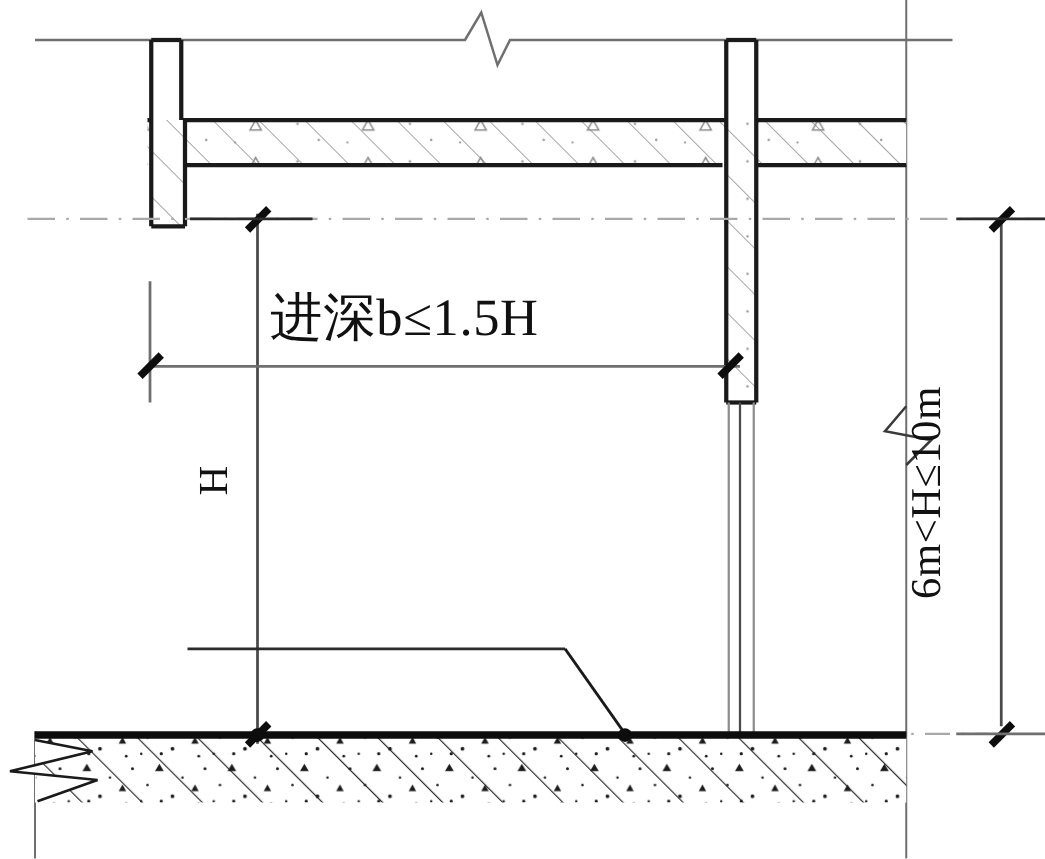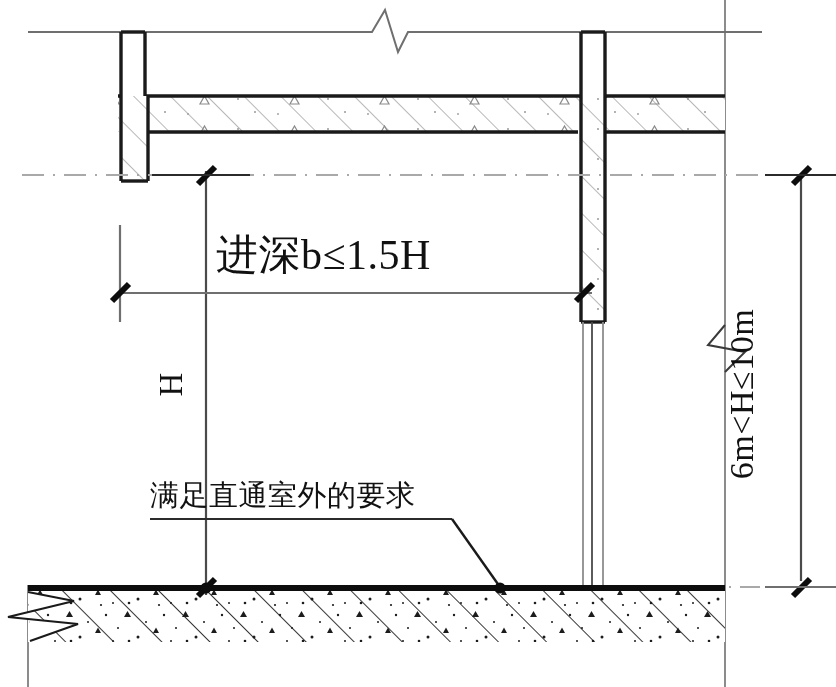--- a/index.html
+++ b/index.html
@@ -222,19 +222,18 @@
 
       <circle cx="500" cy="588" r="5.5" fill="#0d0d0d"></circle>
 
       <circle cx="206" cy="588" r="5.5" fill="#0d0d0d"></circle>
     </g>
 
   </svg>
 
   <div class="txt" id="label-b">进深b≤1.5H</div>
 
-  <div class="txt" id="label-note">满足直通室外的要求</div>
 
   <div class="txt" id="label-H">H</div>
 
   <div class="txt" id="label-Hrange">6m&lt;H≤10m</div>
 
 </div>
 
 </body></html>

